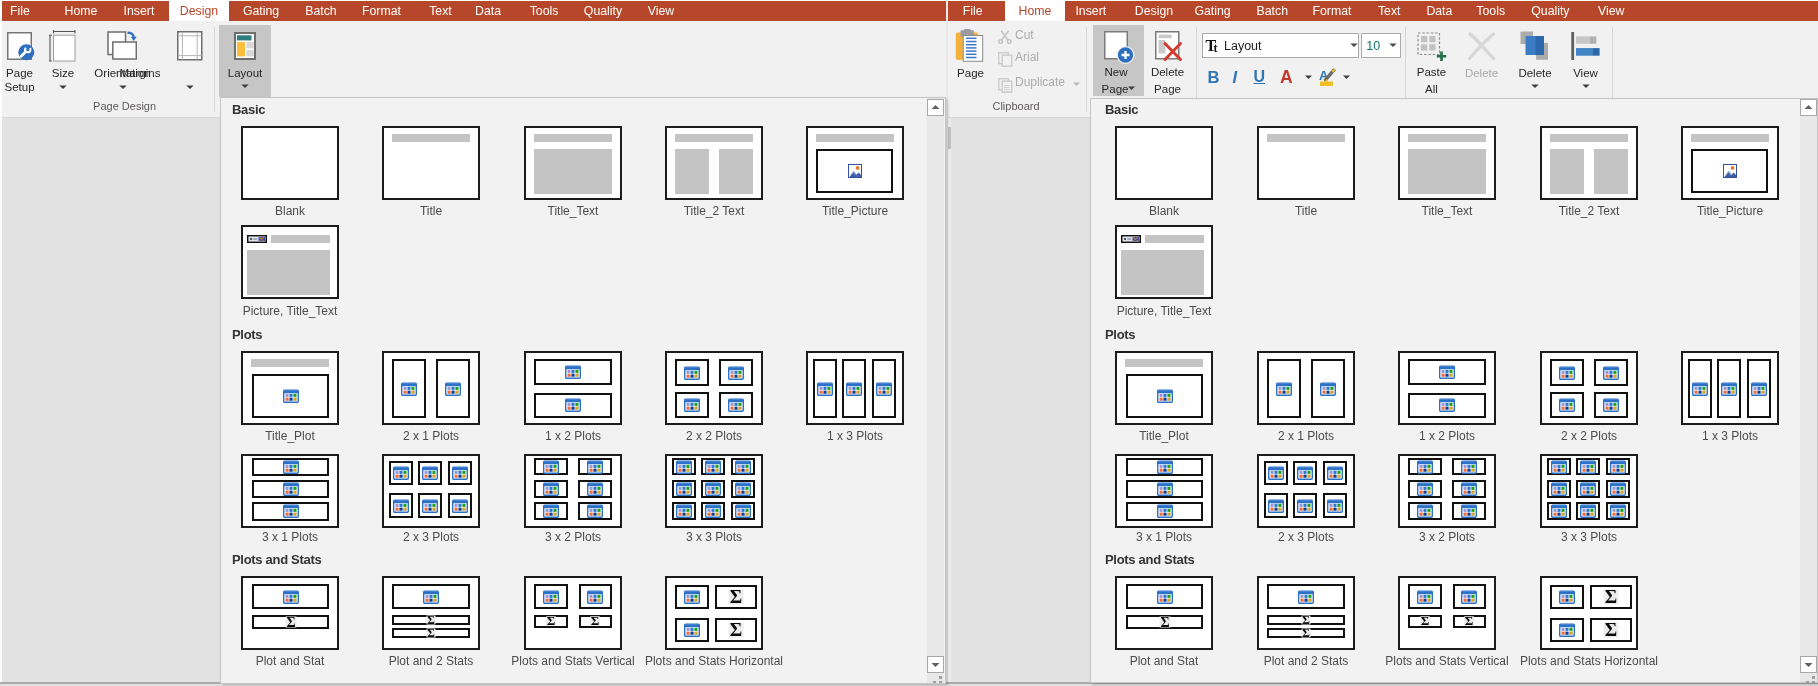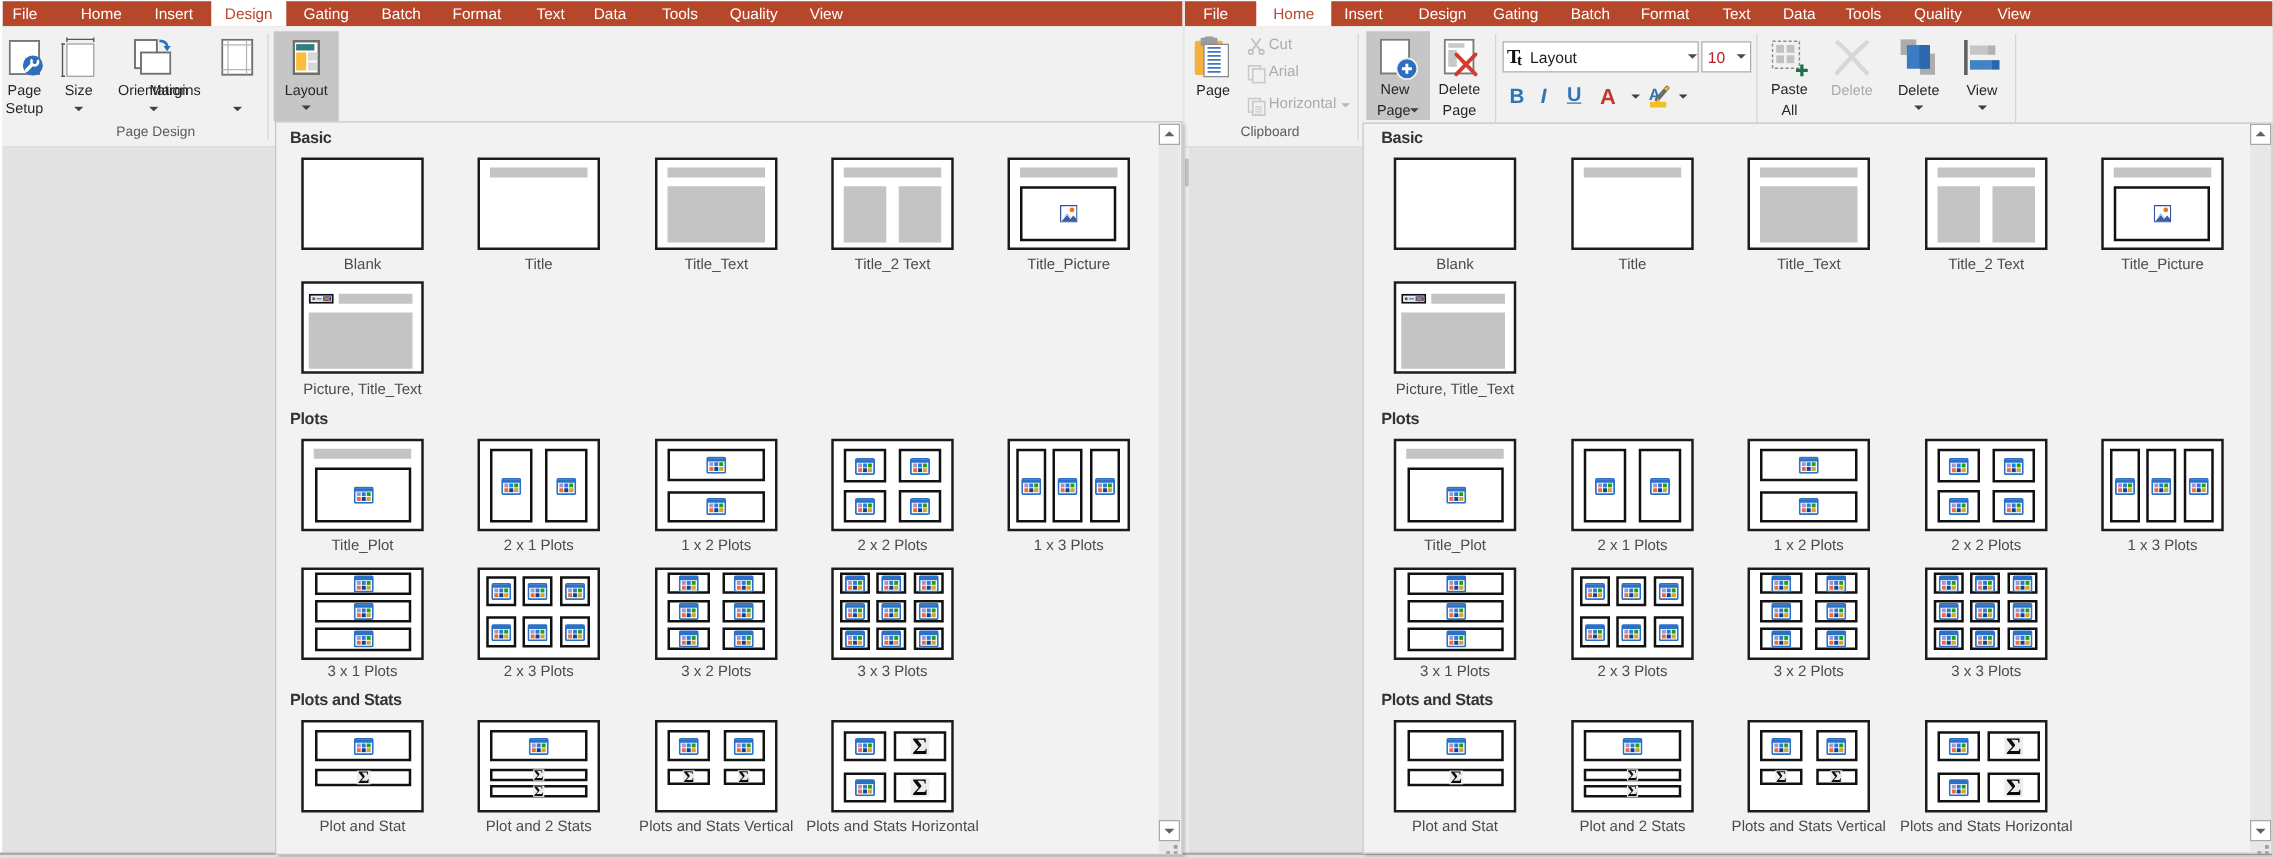--- a/index.html
+++ b/index.html
@@ -127,21 +127,21 @@
 <div class="t" style="left:1015px;top:51.3px;font-size:12px;color:#ababab;font-weight:400;">Arial</div>
 <svg class="abs" style="left:997.7px;top:77.5px" width="15" height="15" viewBox="0 0 15 15">
 <rect x="0.7" y="0.7" width="9.6" height="11" fill="#f1f1f1" stroke="#c9c9c9" stroke-width="1.3"></rect>
 <rect x="4.2" y="3.2" width="9.6" height="11" fill="#f1f1f1" stroke="#c9c9c9" stroke-width="1.3"></rect>
 <path d="M6.2 7.5 H11.5" stroke="#c9c9c9" stroke-width="0.9"></path>
     <path d="M6.2 9.5 H11.5" stroke="#c9c9c9" stroke-width="0.9"></path>
     <path d="M6.2 11.5 H11.5" stroke="#c9c9c9" stroke-width="0.9"></path>
     <path d="M6.2 13.5 H11.5" stroke="#c9c9c9" stroke-width="0.9"></path>
     <path d="M6.2 15.5 H11.5" stroke="#c9c9c9" stroke-width="0.9"></path>
 </svg>
-<div class="t" style="left:1015px;top:76.2px;font-size:12px;color:#ababab;font-weight:400;">Horizontal</div>
+<div class="t" style="left:1015px;top:76.2px;font-size:12px;color:#ababab;font-weight:400;">Duplicate</div>
 <svg class="abs" style="left:1073.0px;top:82.3px" width="7" height="5" viewBox="0 0 7 5">
     <path d="M0 0.5 L7 0.5 L3.5 4" fill="#b9b9b9"></path>
   </svg>
 <div class="t" style="left:946px;top:100px;font-size:11px;color:#5e5a5a;font-weight:400;width:140px;text-align:center;">Clipboard</div>
 <div class="sep" style="left:1086px;top:27px;height:85px"></div>
 <div class="abs " style="left:1093px;top:25px;width:50.5px;height:71px;background:#c6c6c6"></div>
 <svg class="abs" style="left:1104px;top:30.5px" width="34" height="34" viewBox="0 0 34 34">
 <rect x="0.75" y="0.75" width="22.5" height="27" fill="#fff" stroke="#7a7a7a" stroke-width="1.5"></rect>
 <circle cx="21.5" cy="24" r="8.3" fill="#2d6fbe" stroke="#f1f1f1" stroke-width="1.3"></circle>
 <path d="M21.5 20 V28 M17.5 24 H25.5" stroke="#fff" stroke-width="2.3"></path>
@@ -161,21 +161,21 @@
 <div class="t" style="left:1097.5px;top:83px;font-size:11.5px;color:#262626;font-weight:400;width:140px;text-align:center;">Page</div>
 <div class="sep" style="left:1196px;top:27px;height:85px"></div>
 <div class="abs " style="left:1201.9px;top:32.9px;width:157.4px;height:24.7px;background:#fff;border:1px solid #ababab"></div>
 <div class="t" style="left:1205.5px;top:36.5px;font-size:16px;color:#111;font-weight:700;font-family:'Liberation Serif',serif;">T</div>
 <div class="t" style="left:1213.5px;top:41.5px;font-size:12px;color:#111;font-weight:700;font-family:'Liberation Serif',serif;">t</div>
 <div class="t" style="left:1224px;top:38.8px;font-size:12.5px;color:#1e1e1e;font-weight:400;">Layout</div>
 <svg class="abs" style="left:1349.5px;top:43.0px" width="8" height="5" viewBox="0 0 8 5.4">
     <path d="M0 0.5 L8 0.5 L4.0 4.4" fill="#4a4a4a"></path>
   </svg>
 <div class="abs " style="left:1361.3px;top:32.9px;width:39.6px;height:24.7px;background:#fff;border:1px solid #ababab"></div>
-<div class="t" style="left:1366.2px;top:38.8px;font-size:12.5px;color:#b91c1c;font-weight:400;">10</div>
+<div class="t" style="left:1366.2px;top:38.8px;font-size:12.5px;color:#0f766e;font-weight:400;">10</div>
 <svg class="abs" style="left:1388.5px;top:43.0px" width="8" height="5" viewBox="0 0 8 5.4">
     <path d="M0 0.5 L8 0.5 L4.0 4.4" fill="#4a4a4a"></path>
   </svg>
 <div class="t" style="left:1207.5px;top:68px;font-size:16.5px;color:#2e75b6;font-weight:700;">B</div>
 <div class="t" style="left:1232.5px;top:68px;font-size:16.5px;color:#2e75b6;font-weight:700;font-style:italic;">I</div>
 <div class="t" style="left:1253.5px;top:68px;font-size:16px;color:#2e75b6;font-weight:600;text-decoration:underline;">U</div>
 <div class="t" style="left:1280px;top:67px;font-size:17.5px;color:#c0392b;font-weight:700;">A</div>
 <svg class="abs" style="left:1304.5px;top:74.9px" width="7" height="5" viewBox="0 0 7 5">
     <path d="M0 0.5 L7 0.5 L3.5 4" fill="#3f3f3f"></path>
   </svg>

